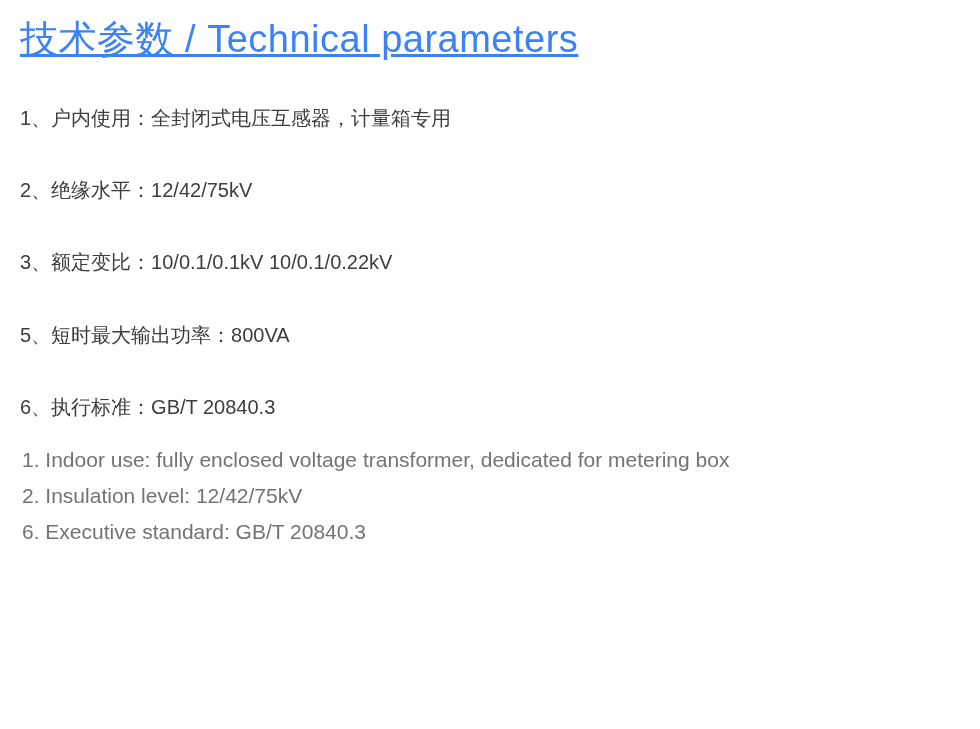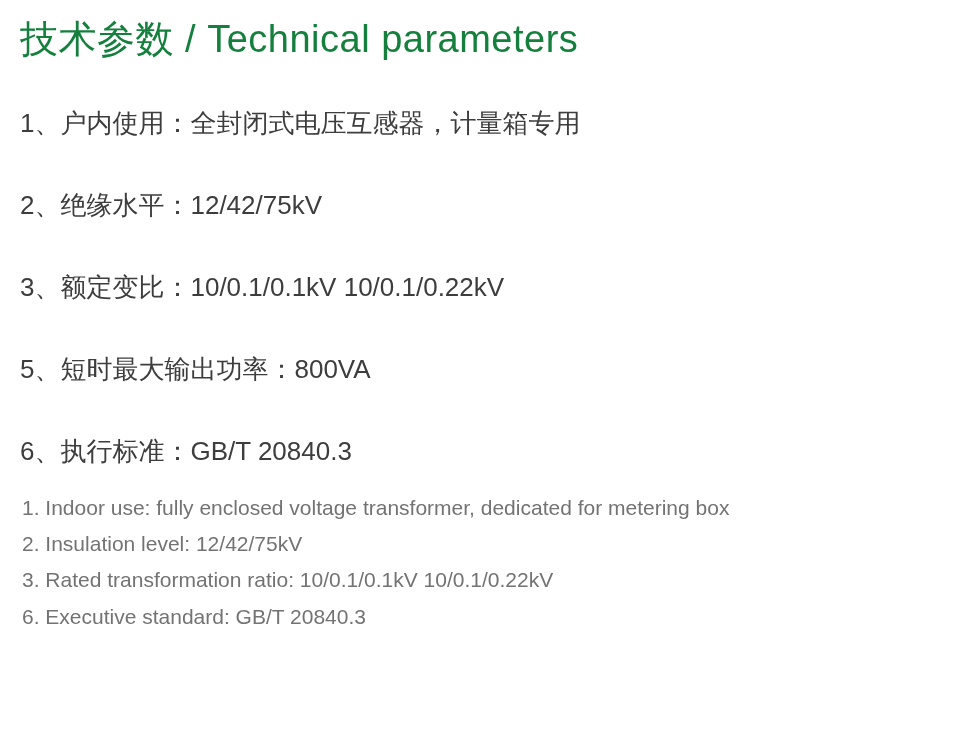--- a/index.html
+++ b/index.html
@@ -15,35 +15,36 @@
     overflow: hidden;
   }
   .page {
     box-sizing: border-box;
     width: 980px;
     height: 729px;
     padding: 18px 16px 0 16px;
     position: relative;
   }
   .title {
-    color: #15803d;
+    color: #3b82f6;
     font-size: 38px;
     font-weight: 400;
     letter-spacing: 0.5px;
     line-height: 1.15;
     margin: 0 0 16px 4px;
     white-space: nowrap;
+    text-decoration: underline;
   }
   .cn-list {
     margin: 0 0 18px 0;
     padding: 0;
     list-style: none;
   }
   .cn-list li {
-    font-size: 26px;
+    font-size: 20px;
     line-height: 1.62;
     color: #3d3d3d;
     white-space: nowrap;
     letter-spacing: 0px;
     margin-left: 4px;
     margin-top: 40px;
   }
   .en-list {
     margin: 10px 0 0 0;
     padding: 0;
@@ -69,17 +70,16 @@
     <li>1、户内使用：全封闭式电压互感器，计量箱专用</li>
     <li>2、绝缘水平：12/42/75kV</li>
     <li>3、额定变比：10/0.1/0.1kV   10/0.1/0.22kV</li>
     <li>5、短时最大输出功率：800VA</li>
     <li>6、执行标准：GB/T 20840.3</li>
   </ul>
 
   <ul class="en-list">
     <li>1. Indoor use: fully enclosed voltage transformer, dedicated for metering box</li>
     <li>2. Insulation level: 12/42/75kV</li>
-    <li>3. Rated transformation ratio: 10/0.1/0.1kV 10/0.1/0.22kV</li>
     <li>6. Executive standard: GB/T 20840.3</li>
   </ul>
 
 </div>
 
 </body></html>

